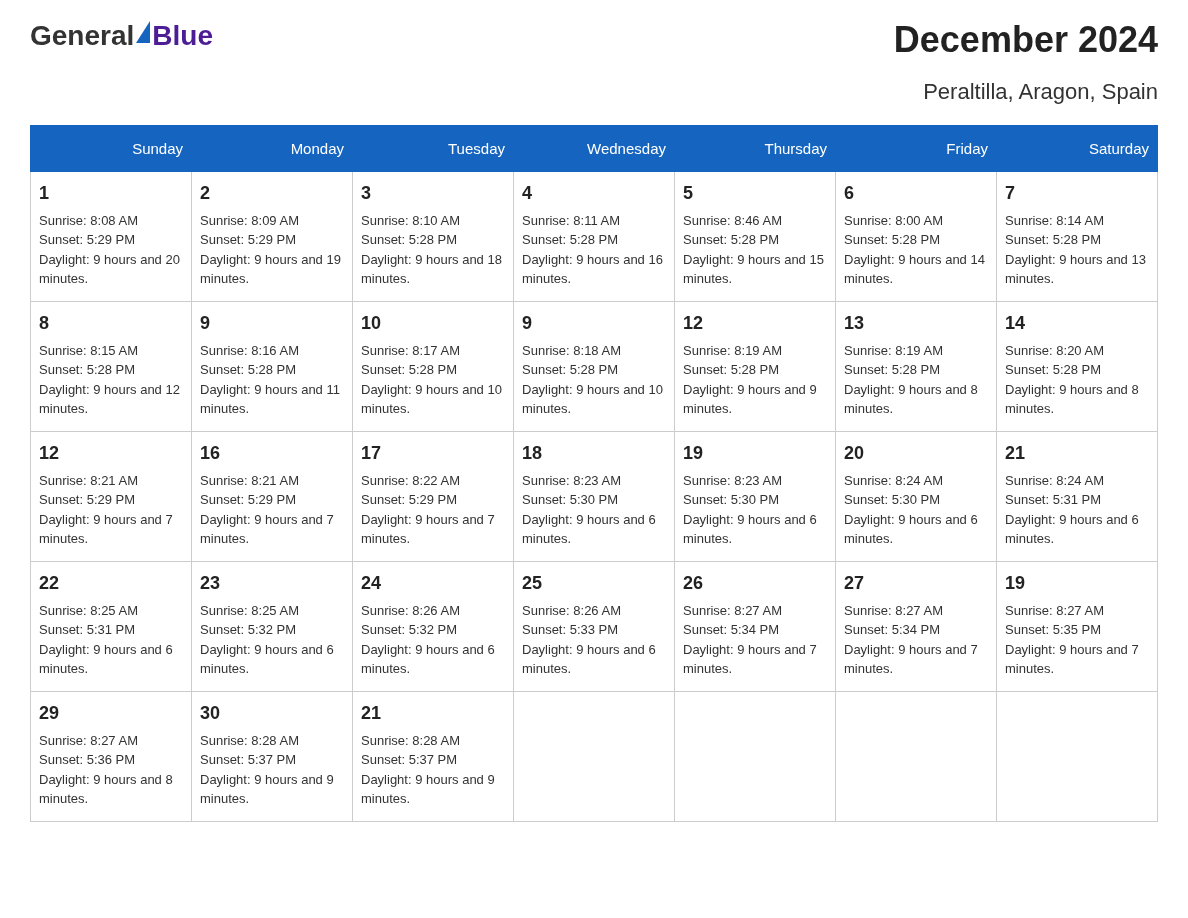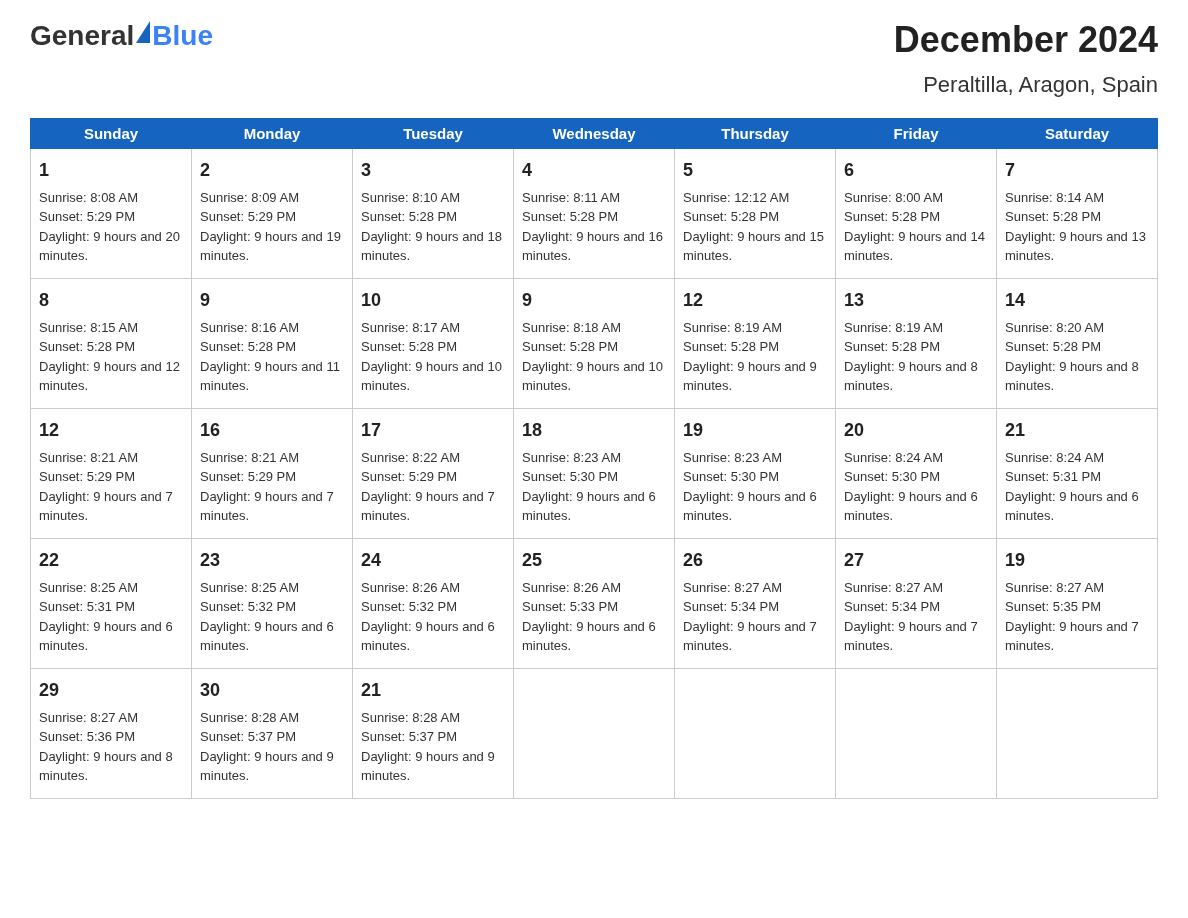--- a/index.html
+++ b/index.html
@@ -34,52 +34,52 @@
       border-bottom: 22px solid #1565C0;
       display: inline-block;
       margin-left: 2px;
       vertical-align: middle;
       position: relative;
       top: -4px;
     }
     .logo-blue {
       font-size: 28px;
       font-weight: bold;
-      color: #3b82f6;
+      color: #4c1d95;
       margin-left: 2px;
     }
     .title-block {
       text-align: right;
     }
     .title-block h1 {
       font-size: 36px;
       font-weight: bold;
       color: #222;
       line-height: 1.1;
     }
     .title-block h2 {
       font-size: 22px;
       font-weight: normal;
       color: #333;
-      margin-top: 12px;
+      margin-top: 19px;
     }
     table {
       width: 100%;
       border-collapse: collapse;
       table-layout: fixed;
     }
     thead tr {
       background-color: #1565C0;
       color: white;
     }
     thead th {
-      padding: 6px 8px;
+      padding: 14px 8px;
       font-size: 15px;
-      font-weight: bold;
-      text-align: center;
+      font-weight: normal;
+      text-align: right;
       border: 1px solid #1565C0;
     }
     tbody td {
       vertical-align: top;
       padding: 8px 8px 12px 8px;
       font-size: 13px;
       color: #333;
       border: 1px solid #ccc;
       line-height: 1.5;
     }
@@ -126,21 +126,21 @@
         <th>Saturday</th>
       </tr>
   </thead>
   <tbody id="calendar-body">
 
   <tr>
         <td><span class="day-num">1</span><span class="day-info">Sunrise: 8:08 AM</span><br><span class="day-info">Sunset: 5:29 PM</span><br><span class="day-info">Daylight: 9 hours and 20 minutes.</span></td>
         <td><span class="day-num">2</span><span class="day-info">Sunrise: 8:09 AM</span><br><span class="day-info">Sunset: 5:29 PM</span><br><span class="day-info">Daylight: 9 hours and 19 minutes.</span></td>
         <td><span class="day-num">3</span><span class="day-info">Sunrise: 8:10 AM</span><br><span class="day-info">Sunset: 5:28 PM</span><br><span class="day-info">Daylight: 9 hours and 18 minutes.</span></td>
         <td><span class="day-num">4</span><span class="day-info">Sunrise: 8:11 AM</span><br><span class="day-info">Sunset: 5:28 PM</span><br><span class="day-info">Daylight: 9 hours and 16 minutes.</span></td>
-        <td><span class="day-num">5</span><span class="day-info">Sunrise: 12:12 AM</span><br><span class="day-info">Sunset: 5:28 PM</span><br><span class="day-info">Daylight: 9 hours and 15 minutes.</span></td>
+        <td><span class="day-num">5</span><span class="day-info">Sunrise: 8:46 AM</span><br><span class="day-info">Sunset: 5:28 PM</span><br><span class="day-info">Daylight: 9 hours and 15 minutes.</span></td>
         <td><span class="day-num">6</span><span class="day-info">Sunrise: 8:00 AM</span><br><span class="day-info">Sunset: 5:28 PM</span><br><span class="day-info">Daylight: 9 hours and 14 minutes.</span></td>
         <td><span class="day-num">7</span><span class="day-info">Sunrise: 8:14 AM</span><br><span class="day-info">Sunset: 5:28 PM</span><br><span class="day-info">Daylight: 9 hours and 13 minutes.</span></td>
       </tr>
       <tr>
         <td><span class="day-num">8</span><span class="day-info">Sunrise: 8:15 AM</span><br><span class="day-info">Sunset: 5:28 PM</span><br><span class="day-info">Daylight: 9 hours and 12 minutes.</span></td>
         <td><span class="day-num">9</span><span class="day-info">Sunrise: 8:16 AM</span><br><span class="day-info">Sunset: 5:28 PM</span><br><span class="day-info">Daylight: 9 hours and 11 minutes.</span></td>
         <td><span class="day-num">10</span><span class="day-info">Sunrise: 8:17 AM</span><br><span class="day-info">Sunset: 5:28 PM</span><br><span class="day-info">Daylight: 9 hours and 10 minutes.</span></td>
         <td><span class="day-num">9</span><span class="day-info">Sunrise: 8:18 AM</span><br><span class="day-info">Sunset: 5:28 PM</span><br><span class="day-info">Daylight: 9 hours and 10 minutes.</span></td>
         <td><span class="day-num">12</span><span class="day-info">Sunrise: 8:19 AM</span><br><span class="day-info">Sunset: 5:28 PM</span><br><span class="day-info">Daylight: 9 hours and 9 minutes.</span></td>
         <td><span class="day-num">13</span><span class="day-info">Sunrise: 8:19 AM</span><br><span class="day-info">Sunset: 5:28 PM</span><br><span class="day-info">Daylight: 9 hours and 8 minutes.</span></td>

